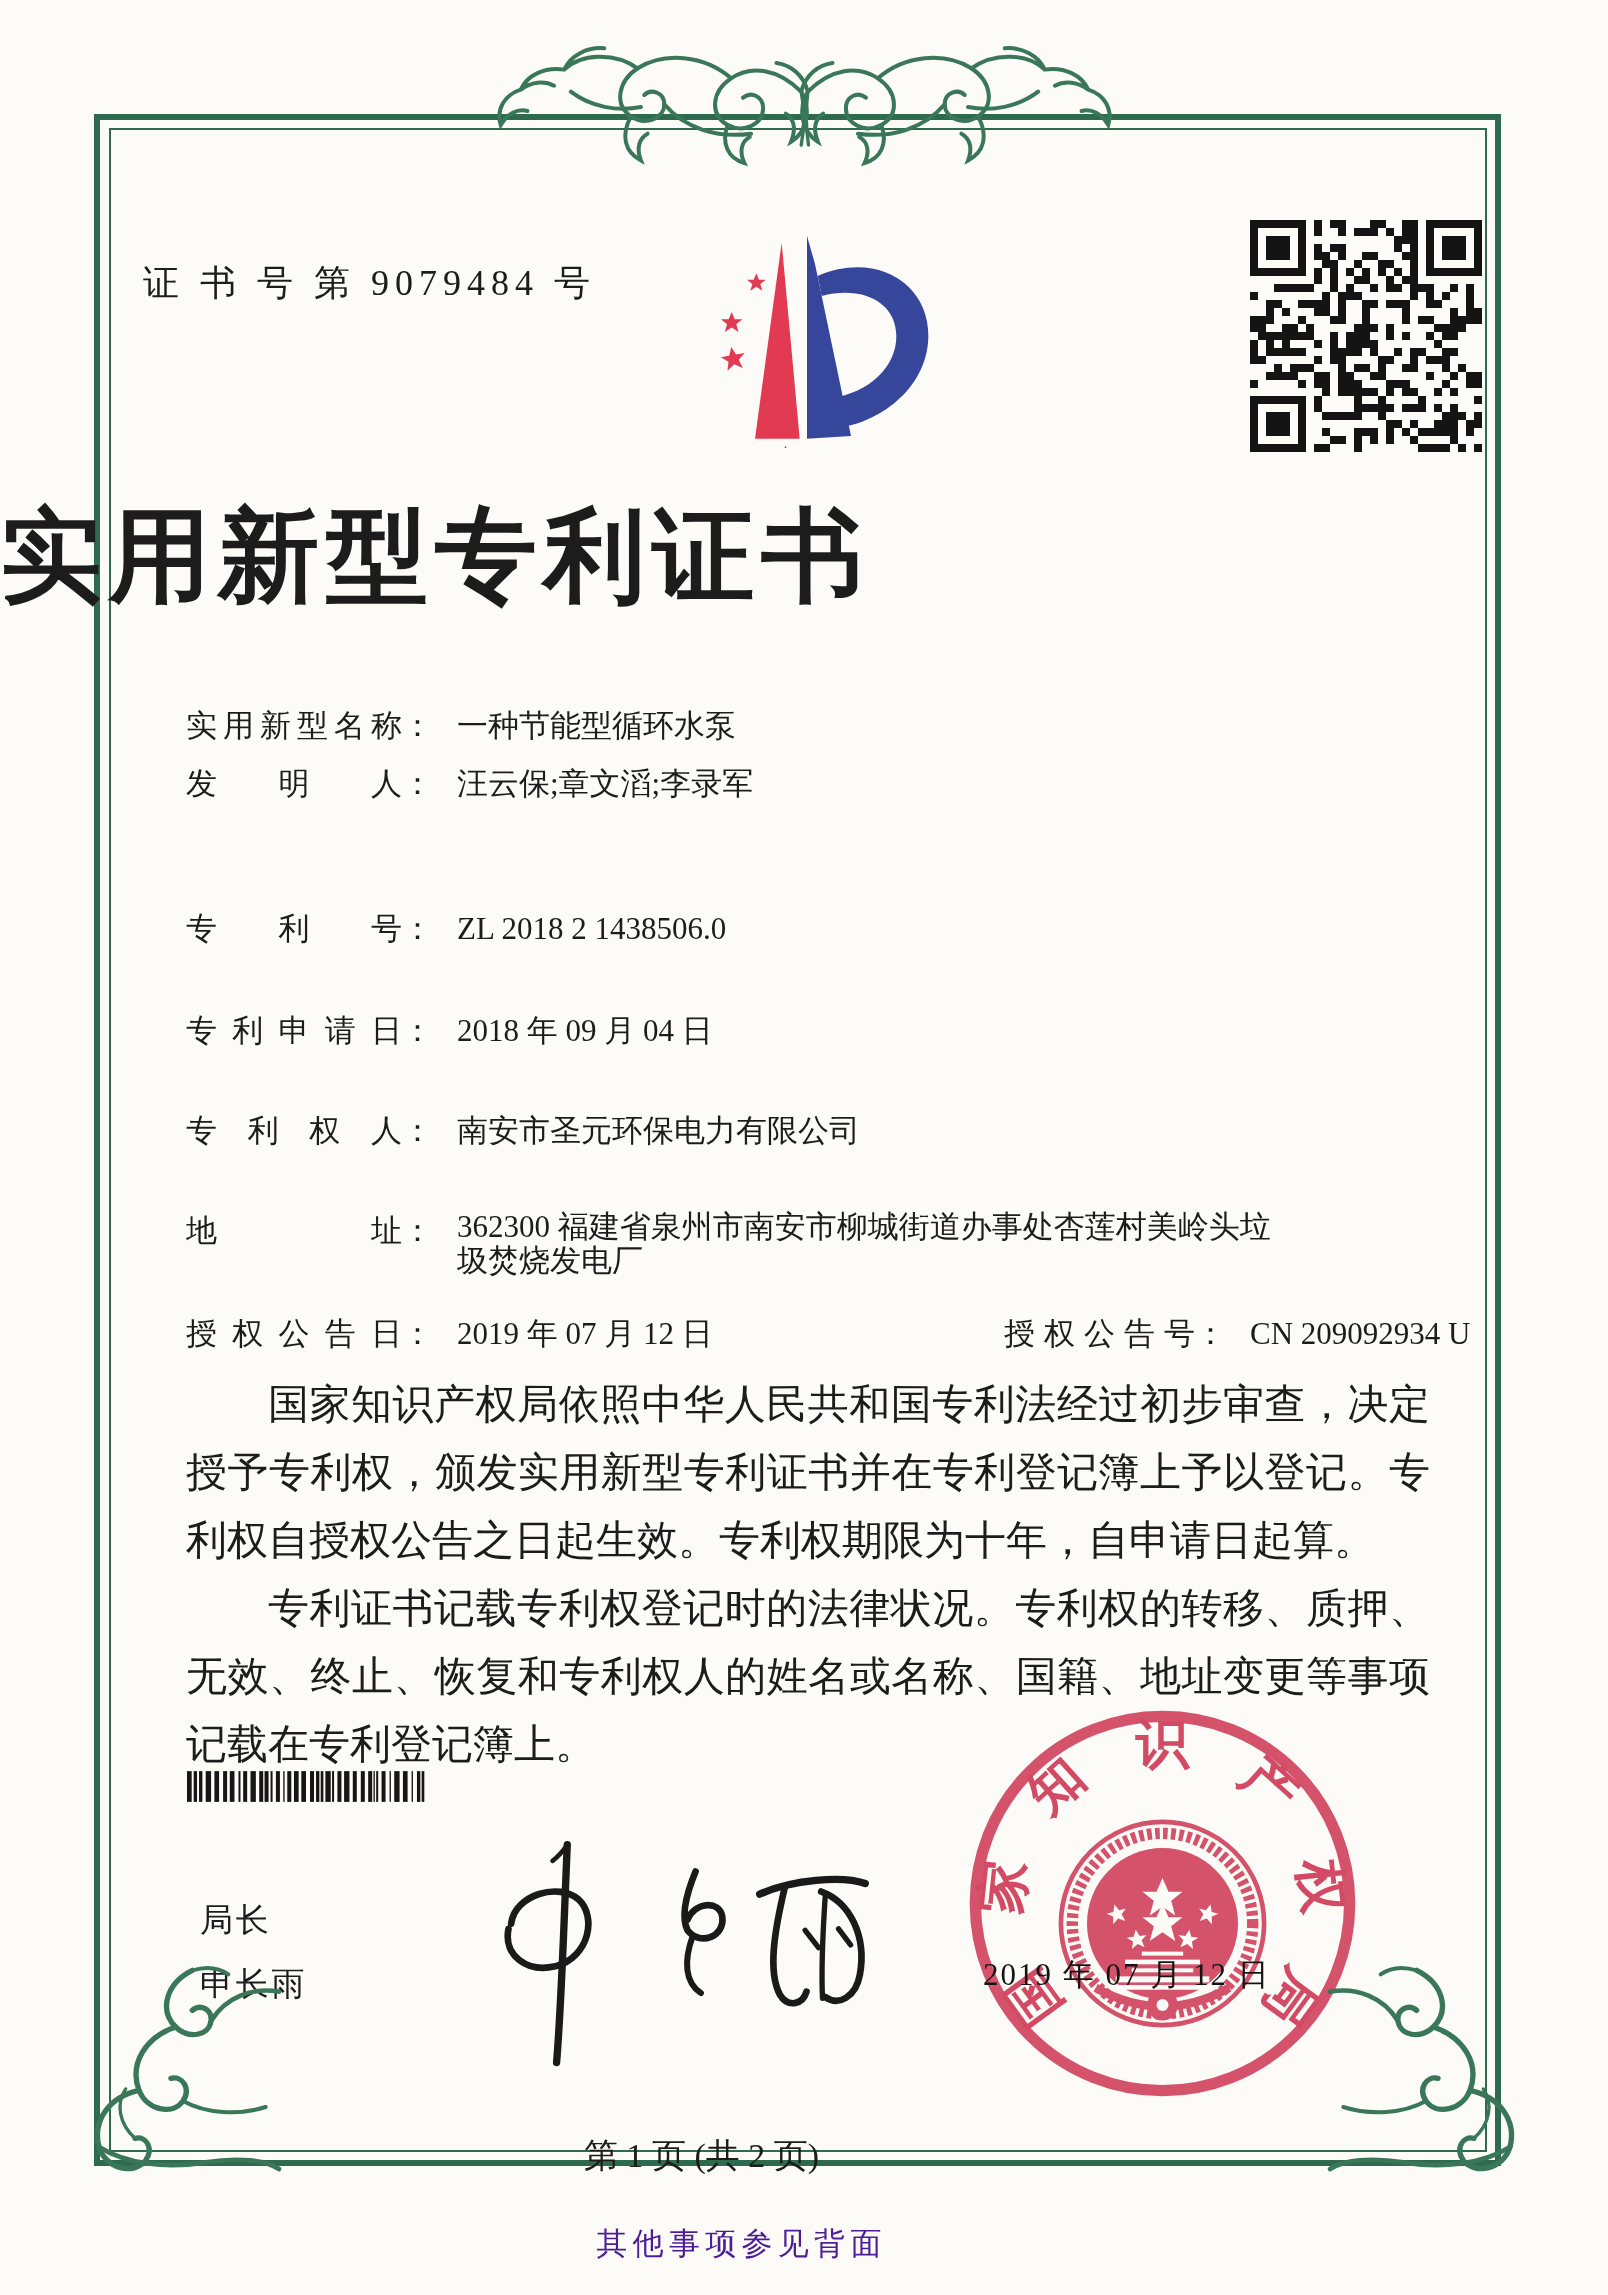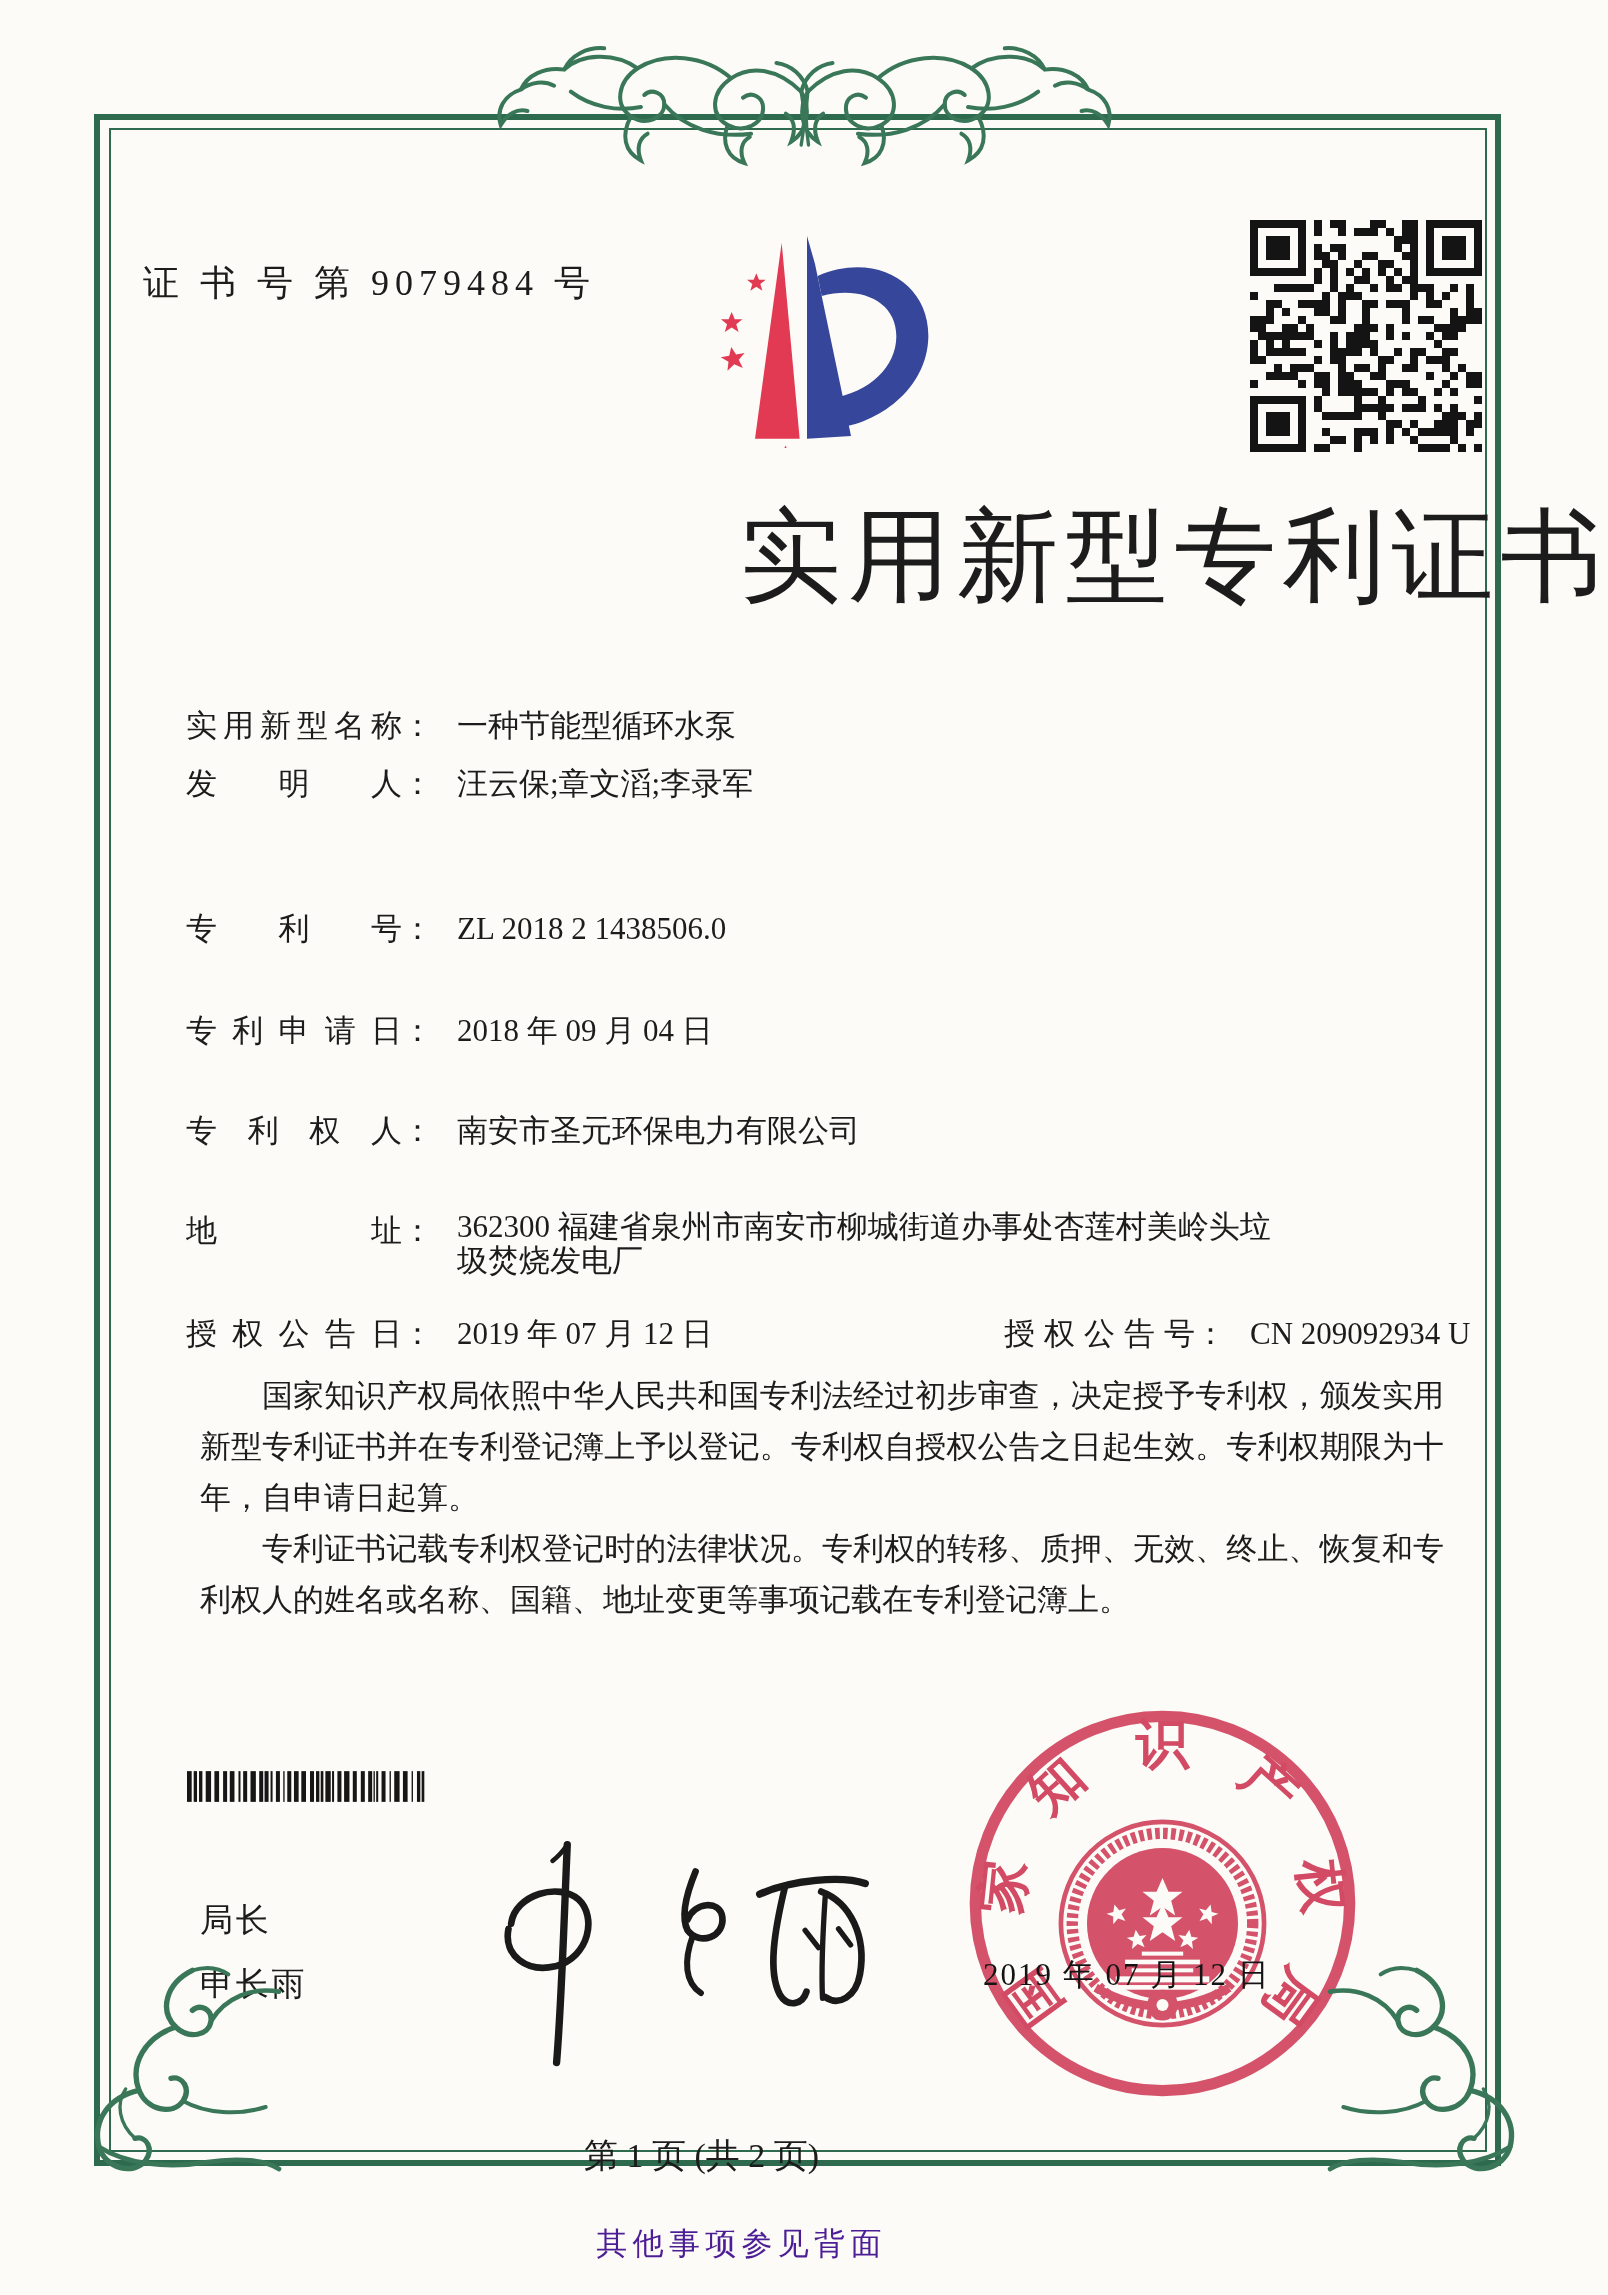--- a/index.html
+++ b/index.html
@@ -22,35 +22,35 @@
   }
   svg{display:block;}
   .abs{position:absolute;}
   
   .cert-no{
     position:absolute;left:143px;top:259px;
     font-size:36px;letter-spacing:6px;white-space:nowrap;
   }
   .title{
     position:absolute;left:0;top:489px;width:1609px;
-    text-align:right;font-size:102px;font-weight:normal;
+    text-align:left;font-size:102px;font-weight:bold;
     letter-spacing:6.7px;white-space:nowrap;
   }
   .field-row{position:absolute;left:186px;font-size:31px;line-height:41px;white-space:nowrap;}
   .field-label{
     display:inline-block;width:216px;vertical-align:top;
     text-align:justify;text-align-last:justify;
   }
   .field-colon{display:inline-block;vertical-align:top;}
   .field-value{display:inline-block;vertical-align:top;margin-left:24px;}
   .field-value.wrap{white-space:normal;width:832px;line-height:34px;}
   .second-pair{position:absolute;left:818px;top:0;}
   .paragraphs{
-    position:absolute;left:200px;top:1370px;width:1244px;
-    font-size:31px;line-height:51px;text-align:justify;
+    position:absolute;left:186px;top:1370px;width:1244px;
+    font-size:41px;line-height:68px;text-align:justify;
   }
   .paragraphs p{margin:0;text-indent:2em;}
   .director{position:absolute;left:200px;font-size:33px;letter-spacing:2.7px;}
   .page-num{
     position:absolute;left:568px;top:2133px;width:267px;
     text-align:center;font-size:34px;
   }
   .seal-date{
     position:absolute;left:983px;top:1954px;
     font-size:31px;letter-spacing:2px;color:#141414;z-index:6;white-space:nowrap;

